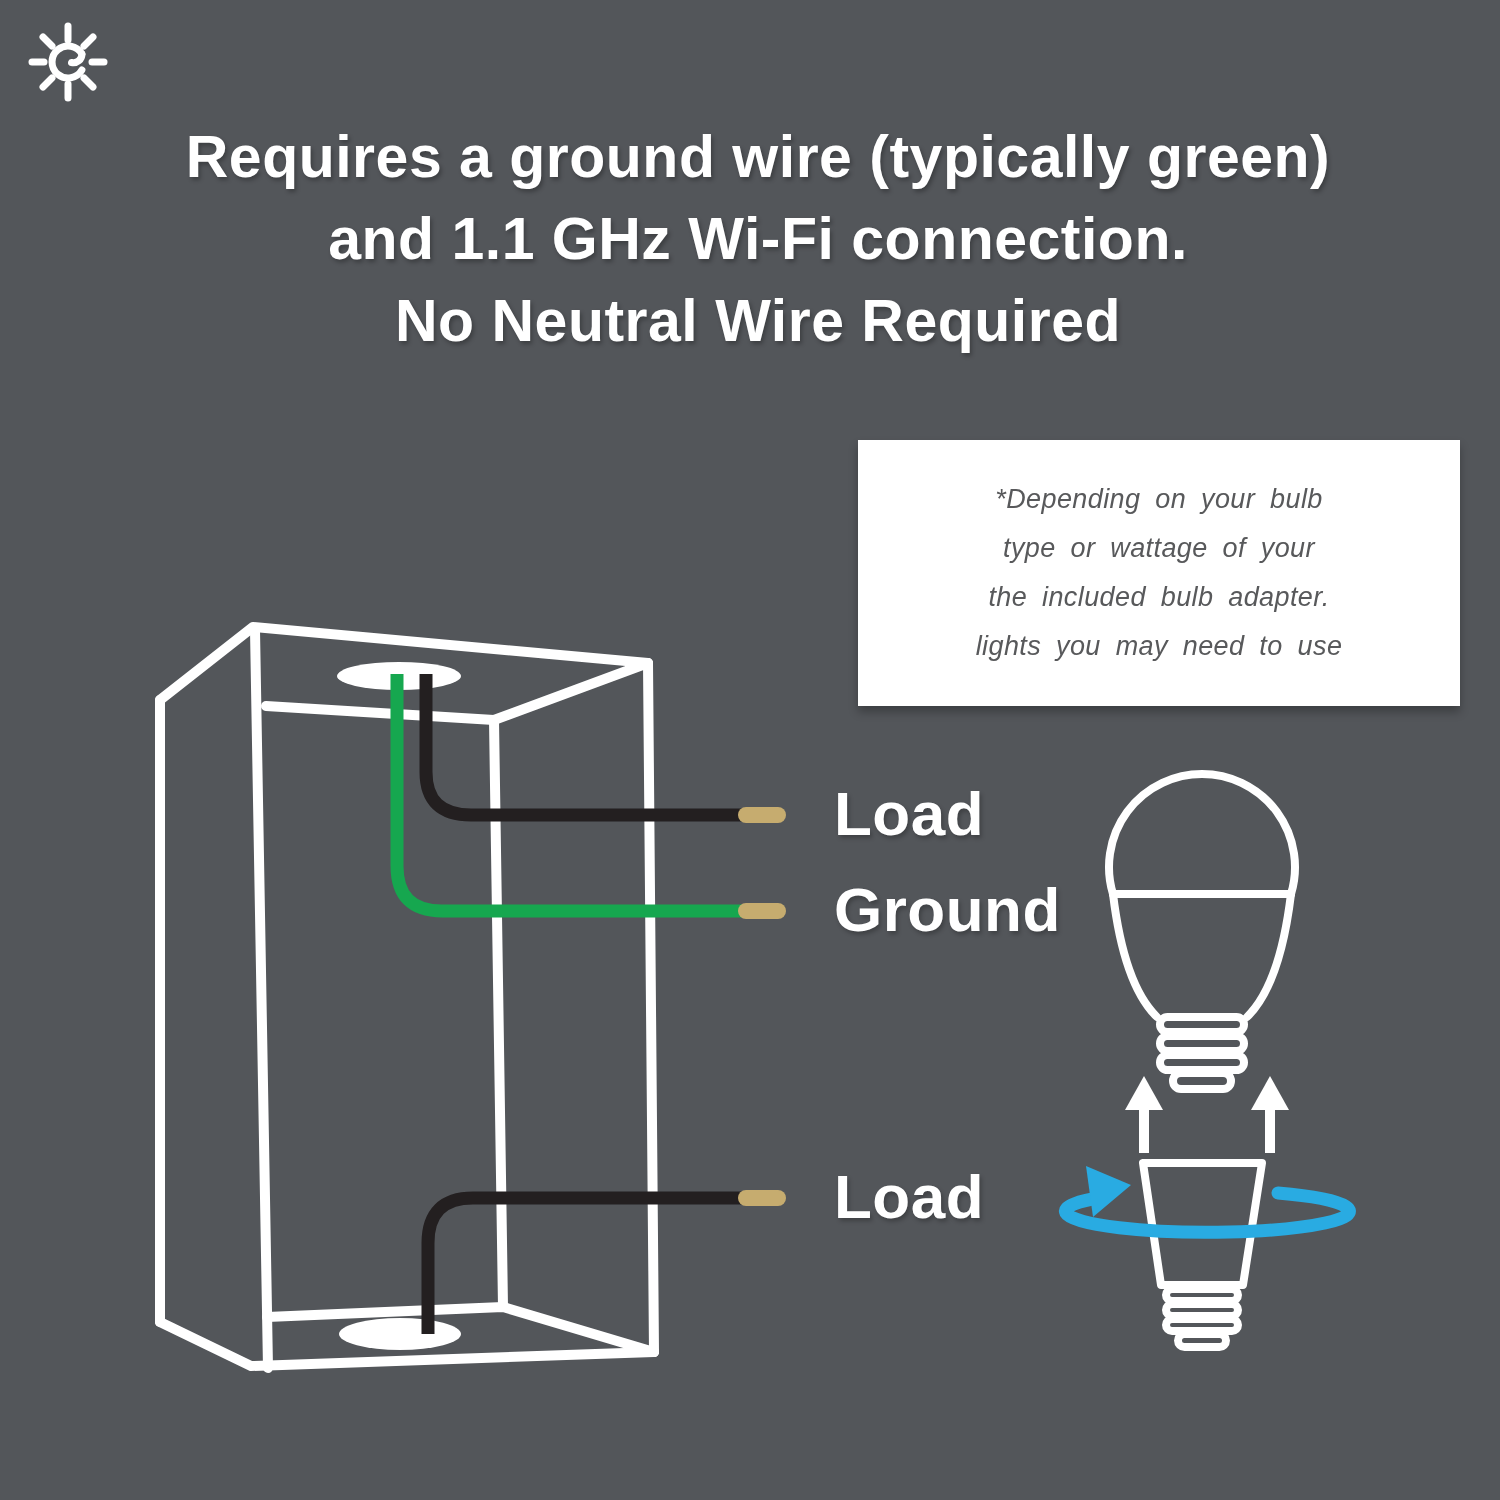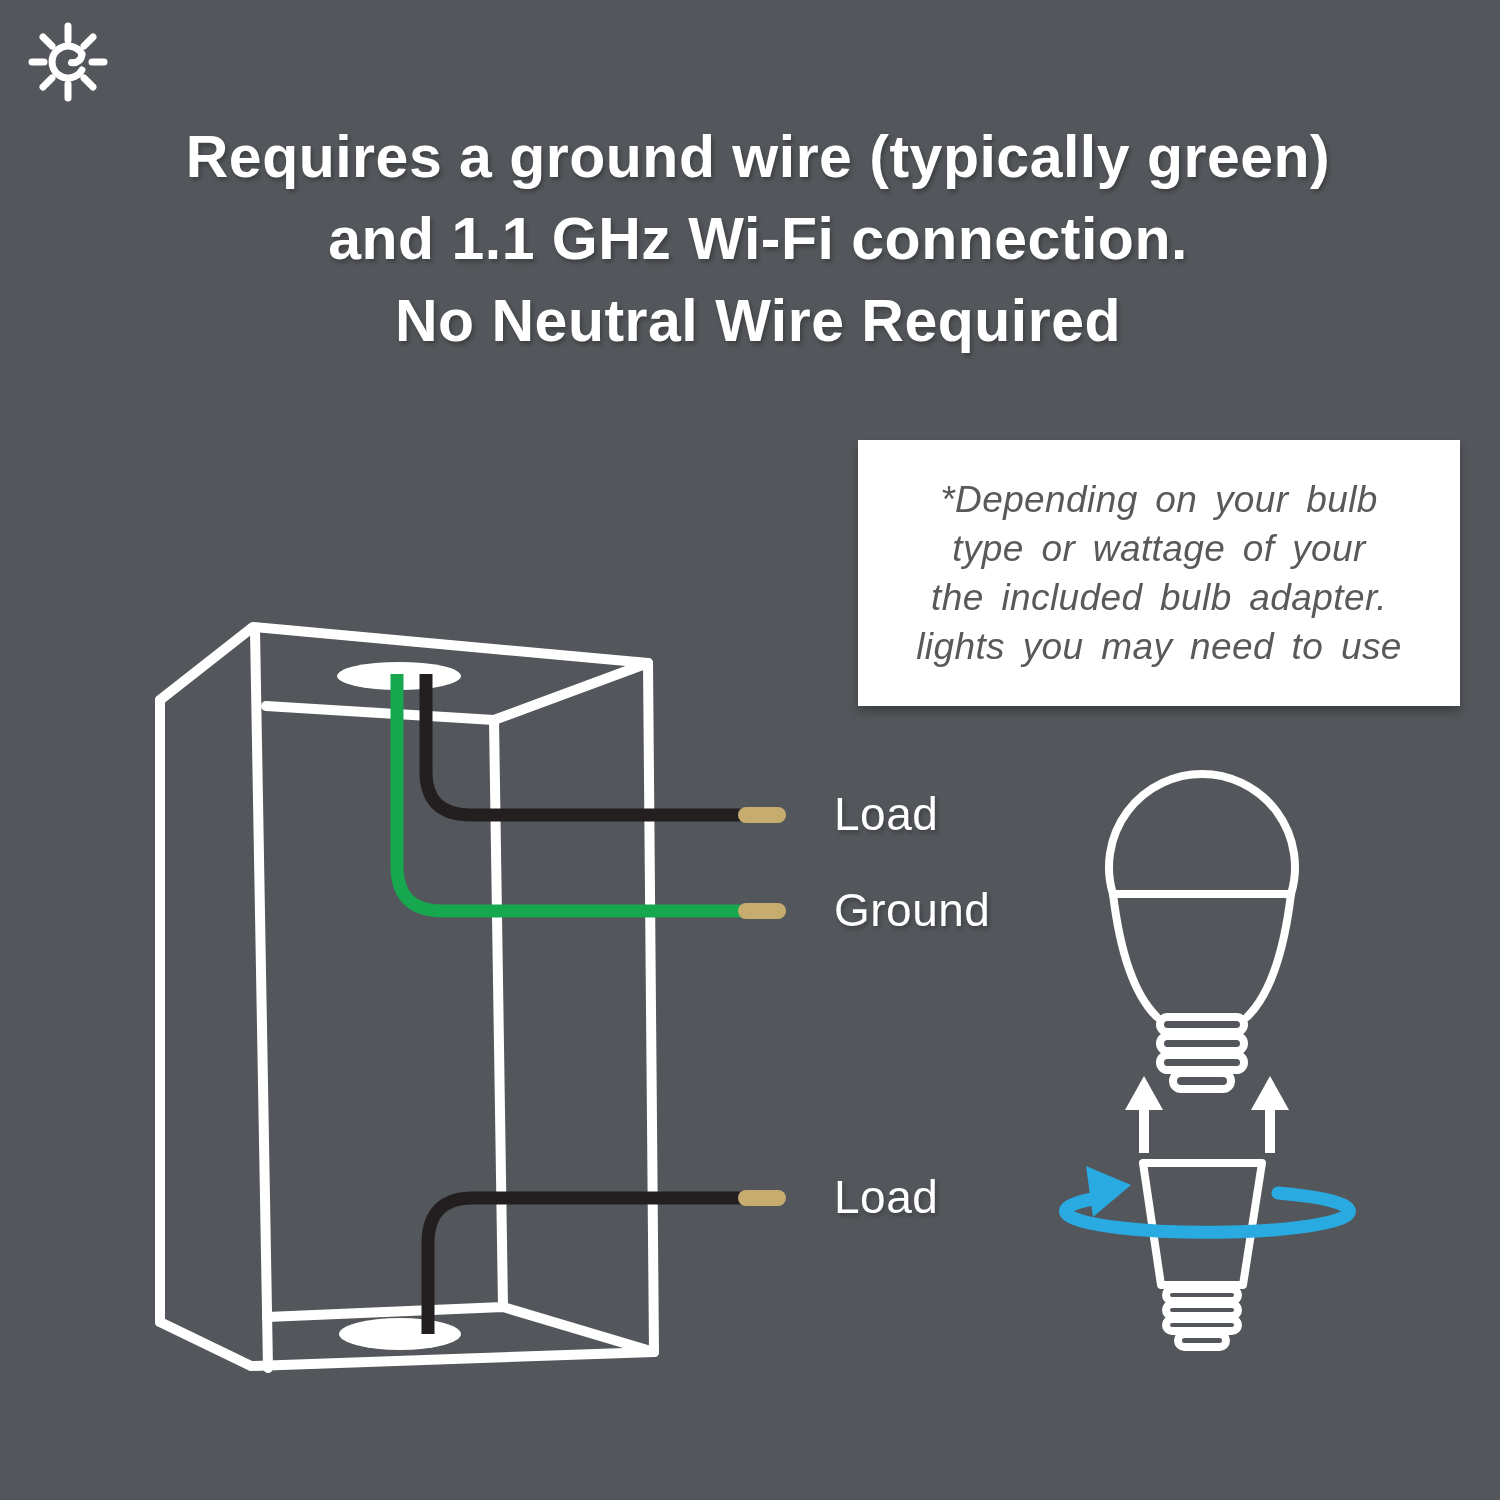--- a/index.html
+++ b/index.html
@@ -15,25 +15,25 @@
     text-align:center;color:var(--white,#fff);
     font-weight:bold;font-size:59px;line-height:82px;letter-spacing:.5px;
     text-shadow:2px 3px 4px rgba(0,0,0,.28);
   }
   .note-box{
     position:absolute;left:858px;top:440px;width:602px;height:266px;
     background:var(--white,#fff);
     box-shadow:0 6px 9px rgba(0,0,0,.28);
     display:flex;flex-direction:column;justify-content:center;
     text-align:center;font-style:italic;color:var(--note-text,#58595B);
-    font-size:37px;line-height:49px;letter-spacing:.4px;word-spacing:7px;
+    font-size:27px;line-height:49px;letter-spacing:.4px;word-spacing:7px;
   }
   .scene{position:absolute;left:0;top:0;}
   .wire-label{
-    position:absolute;color:var(--white,#fff);font-weight:normal;font-size:46px;
+    position:absolute;color:var(--white,#fff);font-weight:bold;font-size:62px;
     transform:translateY(-52%);letter-spacing:.5px;
     text-shadow:2px 3px 4px rgba(0,0,0,.25);white-space:nowrap;
   }
   
   .wf{fill:none;stroke:var(--white,#fff);stroke-width:10;stroke-linecap:round;stroke-linejoin:round}
   .hole{fill:var(--white,#fff);stroke:none}
   .wire{fill:none;stroke-width:13;stroke-linecap:butt;stroke-linejoin:round}
   .wire-black{stroke:var(--black-wire,#231F20)}
   .wire-green{stroke:var(--green-wire,#16A74F)}
   .tip{fill:none;stroke:var(--wire-tip-tan,#C6AC6F);stroke-width:16;stroke-linecap:round}

